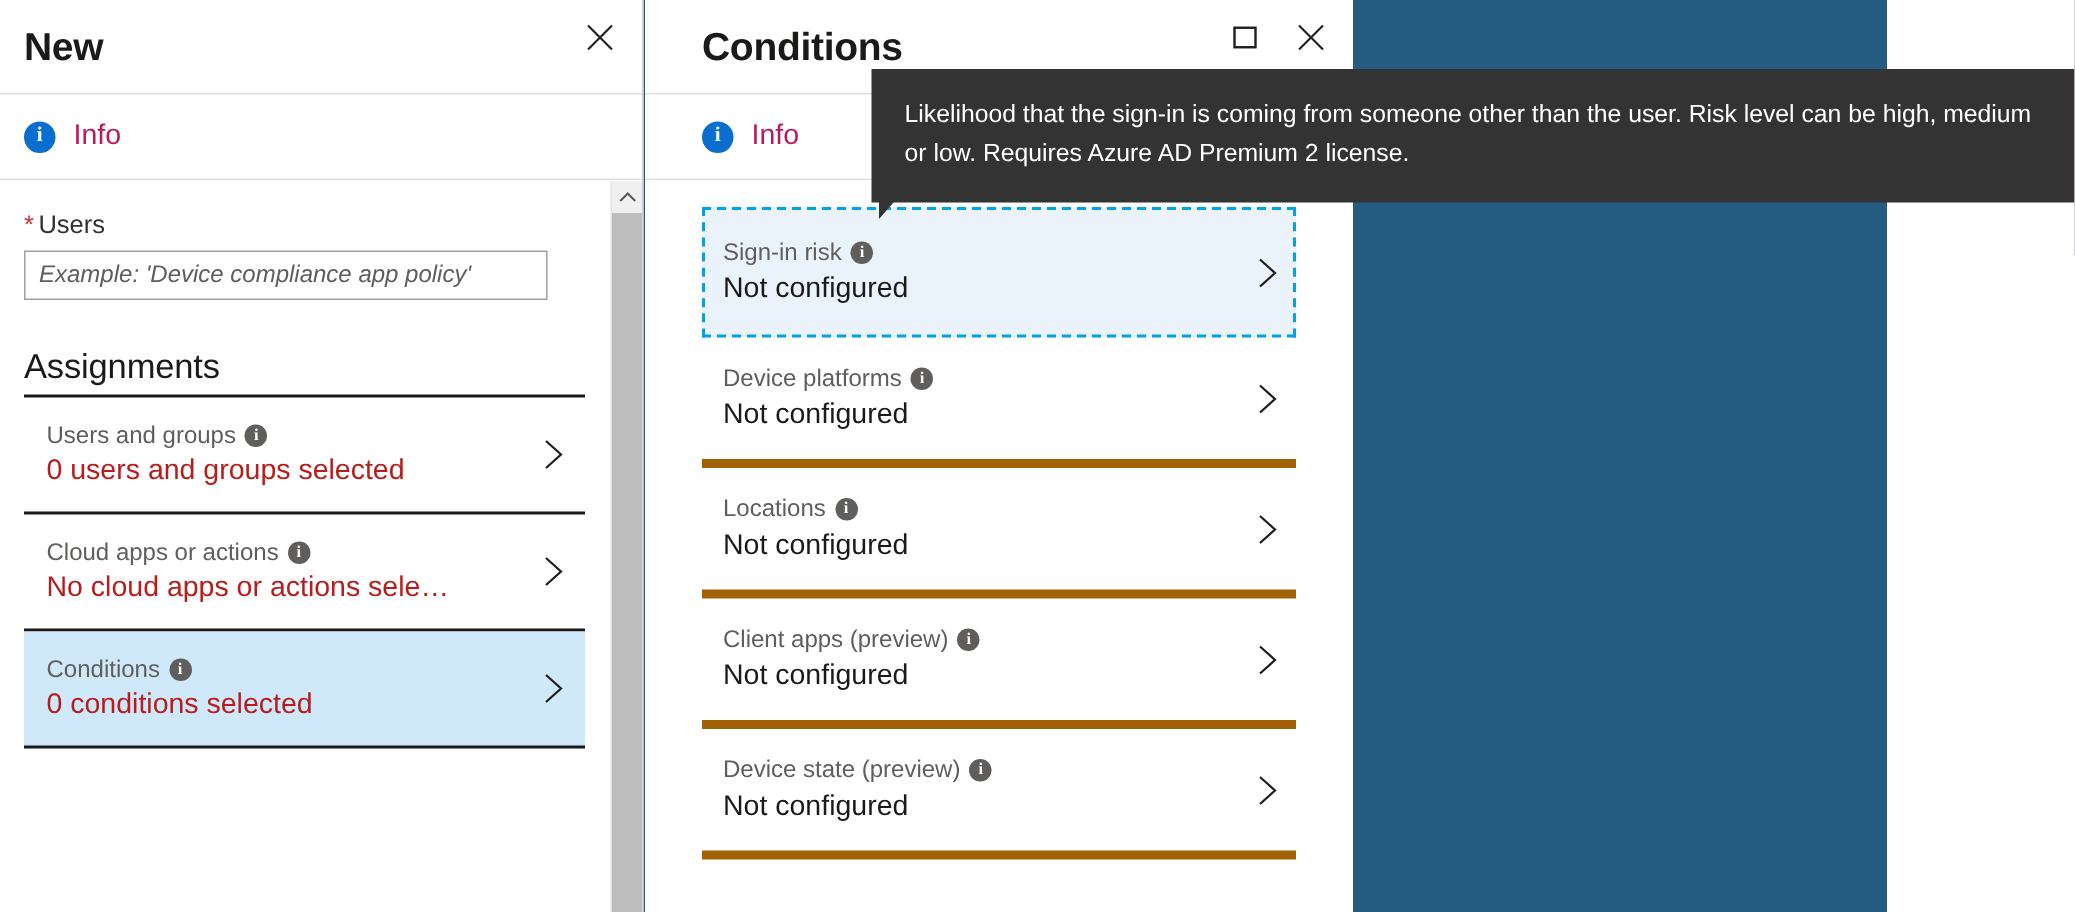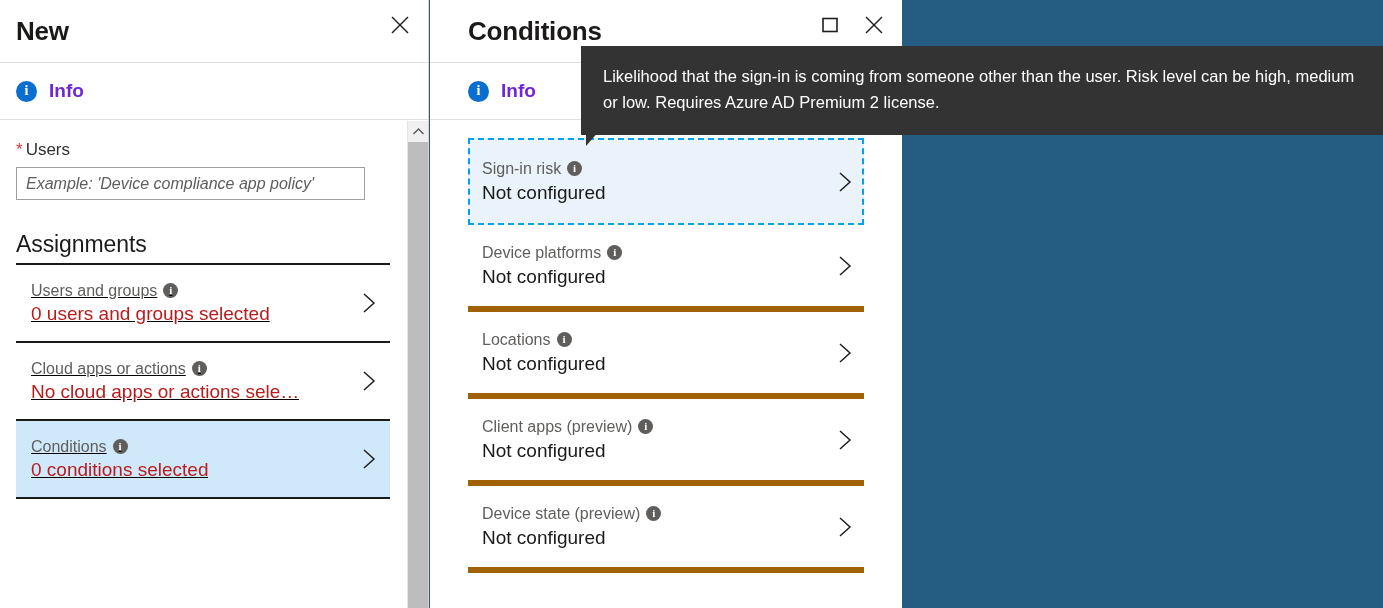--- a/index.html
+++ b/index.html
@@ -8,21 +8,21 @@
     width: 1383px;
     height: 608px;
     overflow: hidden;
     background: #ffffff;
     font-family: "Segoe UI", "Liberation Sans", sans-serif;
     -webkit-font-smoothing: antialiased;
   }
 
   #root {
     position: relative;
-    width: 1383px;
+    width: 1258px;
     height: 608px;
     background: #255d82;
   }
 
   
   .blade {
     position: absolute;
     top: 0;
     bottom: 0;
     background: #ffffff;
@@ -66,22 +66,22 @@
   .info-bar {
     height: 58px;
     border-top: 1px solid #e1dfdd;
     border-bottom: 1px solid #e1dfdd;
     display: flex;
     align-items: center;
     gap: 12px;
   }
   .info-bar-label {
     font-size: 19px;
-    color: #6d28d9;
-    font-weight: 700;
+    color: #be185d;
+    font-weight: 400;
   }
 
   
   .info-circle-blue {
     width: 21px; height: 21px;
     border-radius: 50%;
     background: #0a6ed1;
     display: inline-flex;
     align-items: center;
     justify-content: center;
@@ -155,21 +155,21 @@
 
   .section-head {
     font-size: 23px;
     font-weight: 400;
     color: #1b1a19;
     margin-top: 31px;
     margin-bottom: 5px;
     letter-spacing: -0.1px;
   }
 
-  .rowlist { border-top: 2px solid #1b1a19; text-decoration: underline; }
+  .rowlist { border-top: 2px solid #1b1a19; }
 
   .nav-row {
     position: relative;
     height: 78px;
     display: flex;
     align-items: center;
     justify-content: space-between;
     padding: 0 9px 0 15px;
     border-bottom: 2px solid #1b1a19;
     cursor: pointer;

